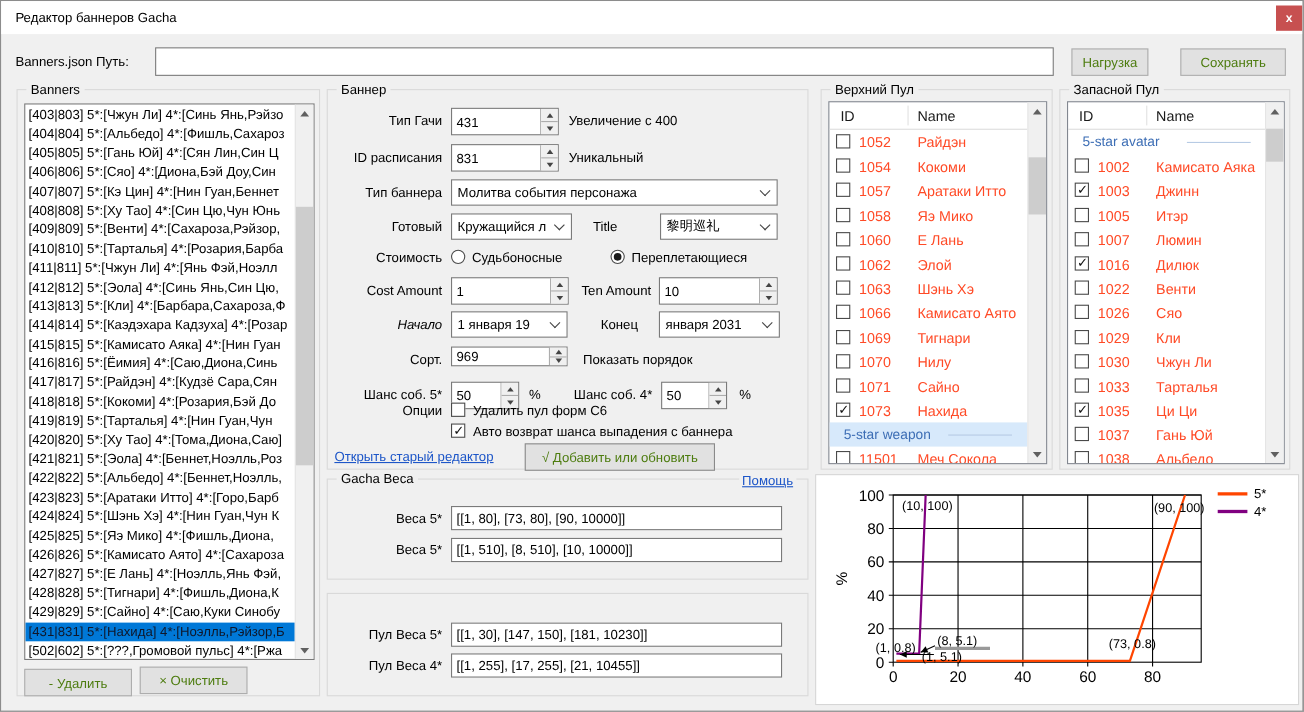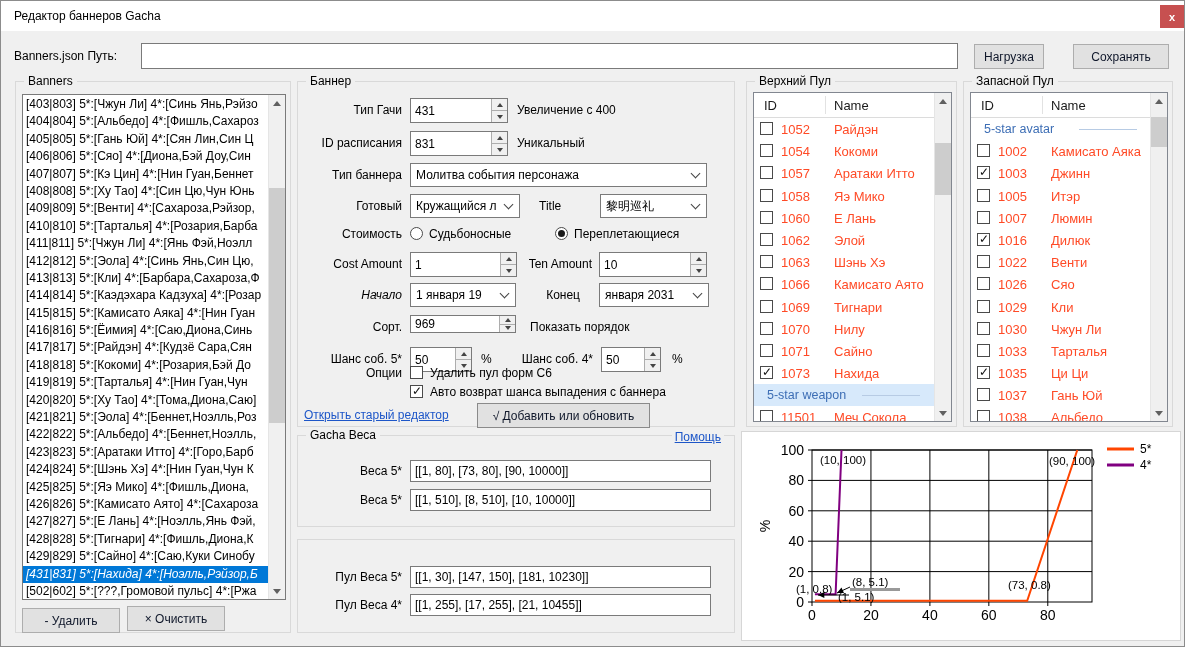--- a/index.html
+++ b/index.html
@@ -8,31 +8,31 @@
     position:relative; width:1185px; height:647px; background:#f0f0f0;
     font-family:"Liberation Sans", sans-serif; font-size:12px; color:#000;
     border:1px solid #8c8c8c; overflow:hidden;
   }
   .titlebar { position:absolute; left:0; top:0; width:100%; height:30px; background:#ffffff; }
   .title-text { position:absolute; left:13px; top:8px; font-size:12px; color:#000; }
   .close-btn { position:absolute; left:1159px; top:4px; width:24px; height:23px; background:var(--close); color:#fff; font-size:11px; font-weight:bold; display:flex; align-items:center; justify-content:center; cursor:default; }
 
   .lbl { position:absolute; font-size:12px; color:#000; }
   .txt { position:absolute; background:#fff; border:1px solid #7a7a7a; font-family:inherit; font-size:12px; padding:0 4px; color:#000; }
-  .btn { position:absolute; background:#e1e1e1; border:1px solid #adadad; font-size:12px; color:#0f172a; display:flex; align-items:center; justify-content:center; cursor:default; }
+  .btn { position:absolute; background:#e1e1e1; border:1px solid #adadad; font-size:12px; color:#4d7c0f; display:flex; align-items:center; justify-content:center; cursor:default; }
   .link { position:absolute; color:var(--link); text-decoration:underline; font-size:12px; cursor:pointer; white-space:nowrap; }
 
   .groupbox { position:absolute; border:1px solid #d9d9d9; }
   .gb-legend { position:absolute; top:-8px; left:8px; background:#f0f0f0; padding:0 4px; font-size:12px; color:#000; white-space:nowrap; }
 
   
   .listbox { position:absolute; background:#fff; border:1px solid #7a7a7a; overflow:hidden; }
   .lbitems { position:absolute; left:0; top:1px; right:17px; }
   .lbitem { height:17.4px; line-height:17.4px; padding-left:3px; white-space:nowrap; overflow:hidden; font-size:12px; }
-  .lbitem.sel { background:var(--accent); color:#ffffff;font-style:italic; }
+  .lbitem.sel { background:var(--accent); color:#0f172a; }
 
   
   .sbar { position:absolute; right:0; top:0; bottom:0; width:17px; background:#f0f0f0; border-left:1px solid #e5e5e5; }
   .sb-up,.sb-down { position:absolute; left:0; width:16px; height:16px; display:flex; align-items:center; justify-content:center; }
   .sb-up { top:0; } .sb-down { bottom:0; }
   .tri-up { width:0; height:0; border-left:4px solid transparent; border-right:4px solid transparent; border-bottom:5px solid #606060; }
   .tri-dn { width:0; height:0; border-left:4px solid transparent; border-right:4px solid transparent; border-top:5px solid #606060; }
   .sb-thumb { position:absolute; left:0; width:16px; background:#cdcdcd; }
 
   

